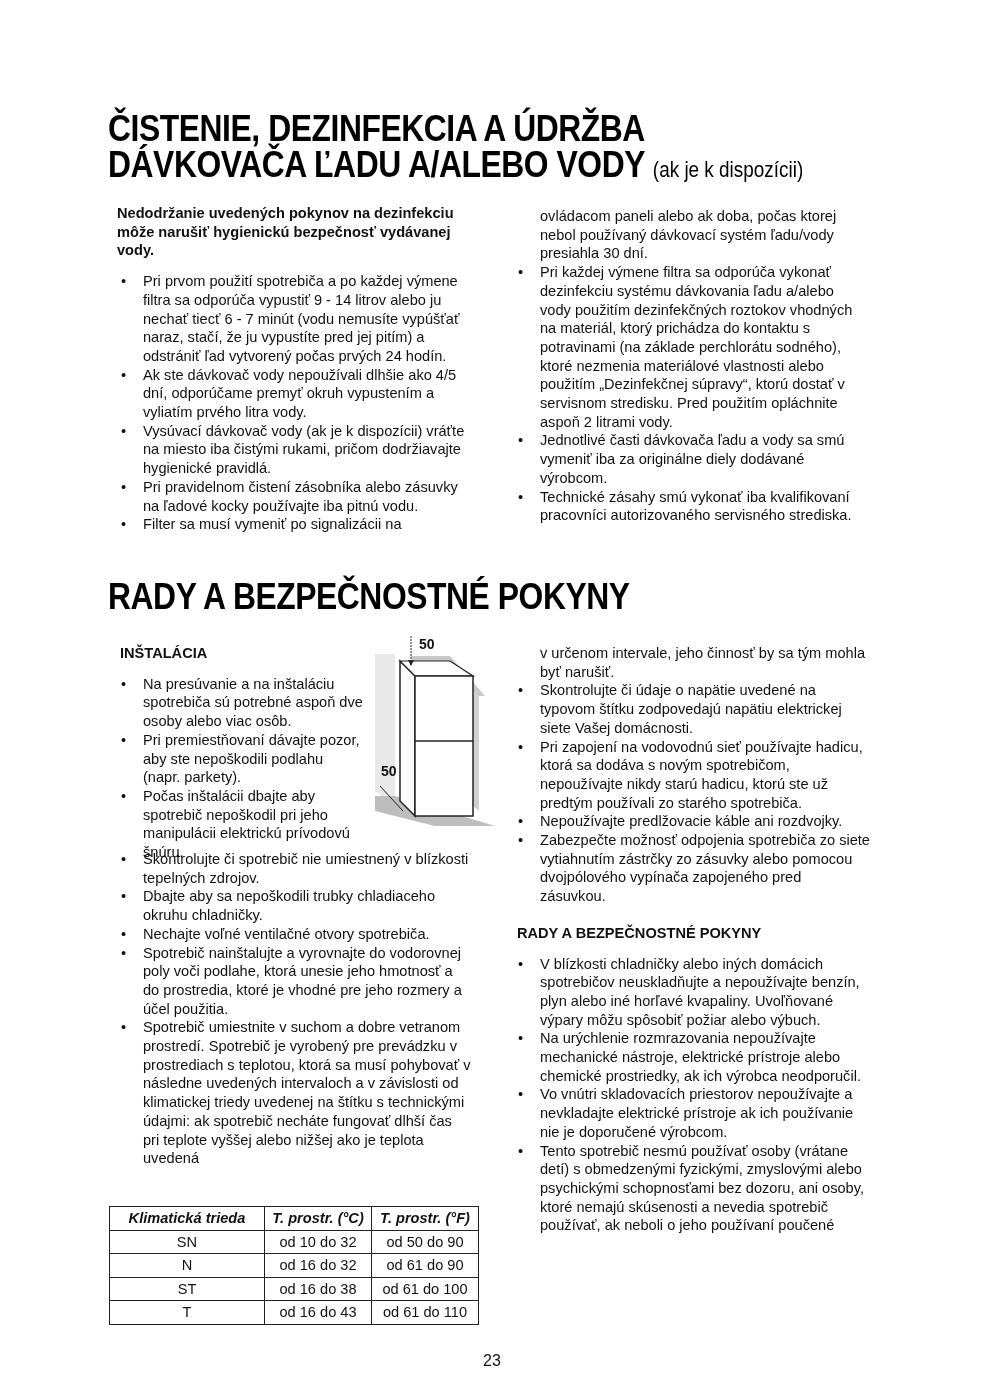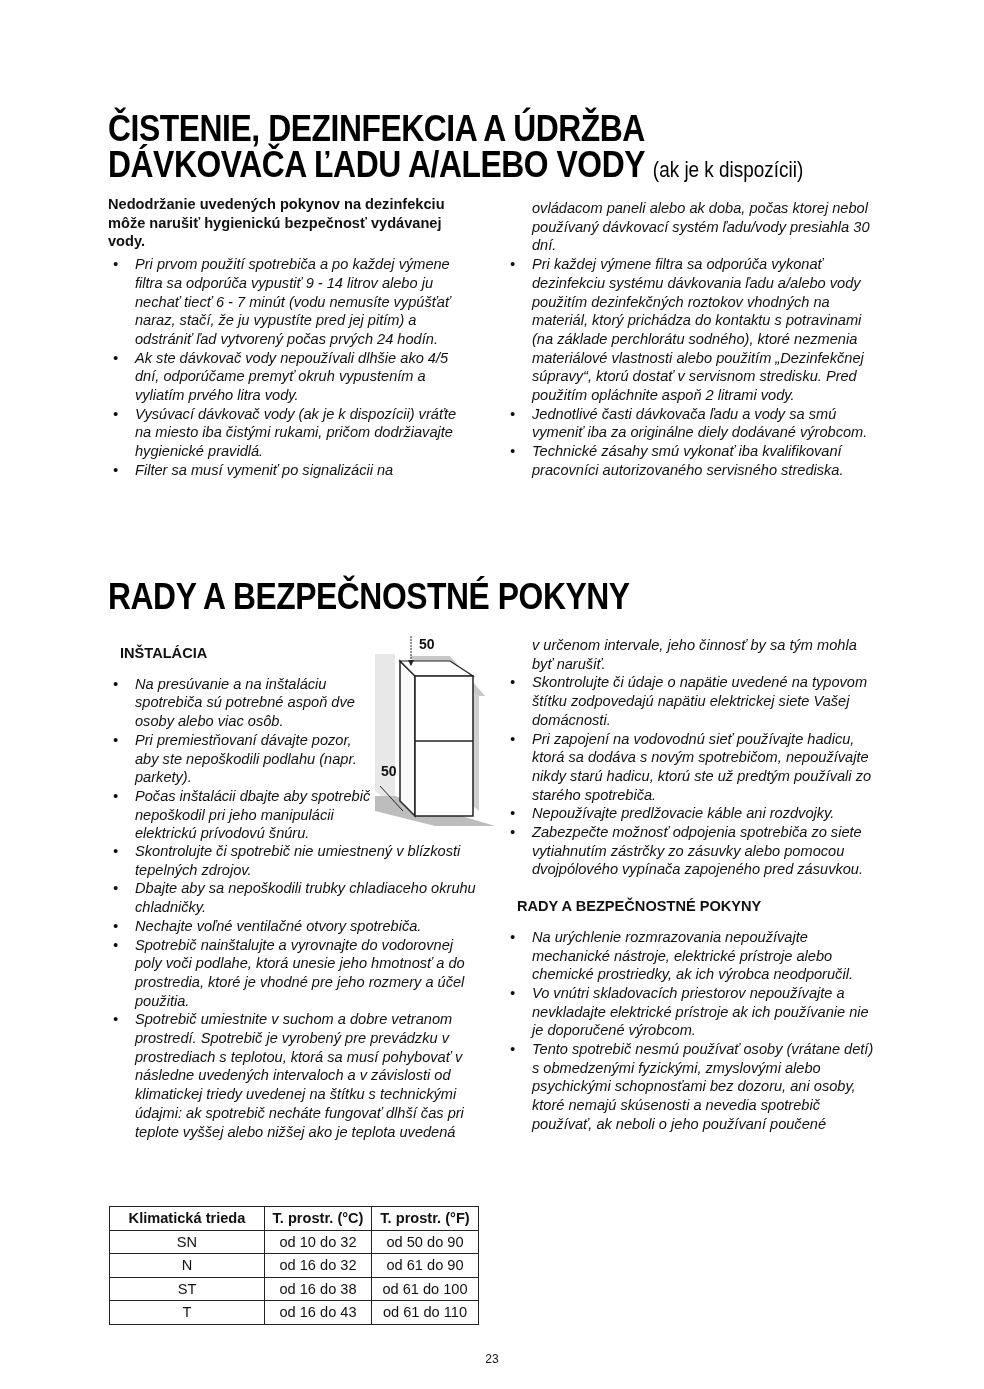--- a/index.html
+++ b/index.html
@@ -3,50 +3,51 @@
 <meta charset="utf-8">
 <style>
   html, body { margin: 0; padding: 0; background: #ffffff; }
   body { width: 984px; height: 1389px; position: relative; overflow: hidden;
          font-family: "Liberation Sans", sans-serif; color: #111; }
   .h1 { position: absolute; left: 108px; font-family: "Liberation Sans", sans-serif;
         font-weight: bold; font-size: 37px; line-height: 37px; letter-spacing: -0.5px;
         transform: scaleX(0.86); transform-origin: left top; white-space: nowrap; color: #000; }
   .h1 .small { font-size: 22px; font-weight: normal; letter-spacing: 0; }
   .col { position: absolute; font-size: 14.6px; line-height: 18.7px; }
-  .lead { font-weight: bold; margin: 0; }
-  ul.b { list-style: none; margin: 4px; padding: 0; font-style: italic; }
+  .lead { font-weight: bold; margin: 9px; }
+  ul.b { list-style: none; margin: 12px; padding: 0; }
   ul.b li { position: relative; padding-left: 23px; }
   ul.b li::before { content: "•"; position: absolute; left: 1px; top: 0; }
   ul.cont li.first::before { content: ""; }
   .subh { font-weight: bold; margin: 12px; }
   .fig { position: absolute; left: 375px; top: 636px; width: 125px; height: 190px; }
   table.klima { position: absolute; left: 109px; top: 1206px; border-collapse: collapse;
                 font-size: 14.6px; }
   table.klima th, table.klima td { border: 1.5px solid #222; height: 22.5px; padding: 0 4px; text-align: center; }
-  table.klima th { font-weight: bold; }
-  .pagenum { position: absolute; left: 0; width: 984px; top: 1352px; text-align: center; font-size: 12px; }
+  table.klima th { font-weight: bold; font-style: italic; }
+  .pagenum { position: absolute; left: 0; width: 984px; top: 1352px; text-align: center; font-size: 16px; }
 </style>
 </head>
 <body>
 
 <div class="h1" style="top:110px;">
   <span>ČISTENIE, DEZINFEKCIA A ÚDRŽBA</span>
 </div>
 <div class="h1" style="top:146px;">
   <span>DÁVKOVAČA ĽADU A/ALEBO VODY</span>
   <span class="small">(ak je k dispozícii)</span>
 </div>
 
 <div class="col" style="left:108px; top:195px; width:370px;">
   <p class="lead">Nedodržanie uvedených pokynov na dezinfekciu môže narušiť hygienickú bezpečnosť vydávanej vody.</p>
   <ul class="b">
     <li>Pri prvom použití spotrebiča a po každej výmene filtra sa odporúča vypustiť 9 - 14 litrov alebo ju nechať tiecť 6 - 7 minút (vodu nemusíte vypúšťať naraz, stačí, že ju vypustíte pred jej pitím) a odstrániť ľad vytvorený počas prvých 24 hodín.</li>
     <li>Ak ste dávkovač vody nepoužívali dlhšie ako 4/5 dní, odporúčame premyť okruh vypustením a vyliatím prvého litra vody.</li>
     <li>Vysúvací dávkovač vody (ak je k dispozícii) vráťte na miesto iba čistými rukami, pričom dodržiavajte hygienické pravidlá.</li>
+    <li>Pri pravidelnom čistení zásobníka alebo zásuvky na ľadové kocky používajte iba pitnú vodu.</li>
     <li>Filter sa musí vymeniť po signalizácii na</li>
   </ul>
 </div>
 
 <div class="col" style="left:505px; top:195px; width:375px;">
   <ul class="b cont">
     <li class="first">ovládacom paneli alebo ak doba, počas ktorej nebol používaný dávkovací systém ľadu/vody presiahla 30 dní.</li>
     <li>Pri každej výmene filtra sa odporúča vykonať dezinfekciu systému dávkovania ľadu a/alebo vody použitím dezinfekčných roztokov vhodných na materiál, ktorý prichádza do kontaktu s potravinami (na základe perchlorátu sodného), ktoré nezmenia materiálové vlastnosti alebo použitím „Dezinfekčnej súpravy“, ktorú dostať v servisnom stredisku. Pred použitím opláchnite aspoň 2 litrami vody.</li>
     <li>Jednotlivé časti dávkovača ľadu a vody sa smú vymeniť iba za originálne diely dodávané výrobcom.</li>
     <li>Technické zásahy smú vykonať iba kvalifikovaní pracovníci autorizovaného servisného strediska.</li>
@@ -138,19 +139,20 @@
 <div class="col" style="left:505px; top:632px; width:378px;">
   <ul class="b cont">
     <li class="first">v určenom intervale, jeho činnosť by sa tým mohla byť narušiť.</li>
     <li>Skontrolujte či údaje o napätie uvedené na typovom štítku zodpovedajú napätiu elektrickej siete Vašej domácnosti.</li>
     <li>Pri zapojení na vodovodnú sieť používajte hadicu, ktorá sa dodáva s novým spotrebičom, nepoužívajte nikdy starú hadicu, ktorú ste už predtým používali zo starého spotrebiča.</li>
     <li>Nepoužívajte predlžovacie káble ani rozdvojky.</li>
     <li>Zabezpečte možnosť odpojenia spotrebiča zo siete vytiahnutím zástrčky zo zásuvky alebo pomocou dvojpólového vypínača zapojeného pred zásuvkou.</li>
   </ul>
   <p class="subh" style="margin-top:18px;">RADY A BEZPEČNOSTNÉ POKYNY</p>
   <ul class="b">
+    <li>V blízkosti chladničky alebo iných domácich spotrebičov neuskladňujte a nepoužívajte benzín, plyn alebo iné horľavé kvapaliny. Uvoľňované výpary môžu spôsobiť požiar alebo výbuch.</li>
     <li>Na urýchlenie rozmrazovania nepoužívajte mechanické nástroje, elektrické prístroje alebo chemické prostriedky, ak ich výrobca neodporučil.</li>
     <li>Vo vnútri skladovacích priestorov nepoužívajte a nevkladajte elektrické prístroje ak ich používanie nie je doporučené výrobcom.</li>
     <li>Tento spotrebič nesmú používať osoby (vrátane detí) s obmedzenými fyzickými, zmyslovými alebo psychickými schopnosťami bez dozoru, ani osoby, ktoré nemajú skúsenosti a nevedia spotrebič používať, ak neboli o jeho používaní poučené</li>
   </ul>
 </div>
 
 <div class="pagenum">23</div>
 
 </body></html>

